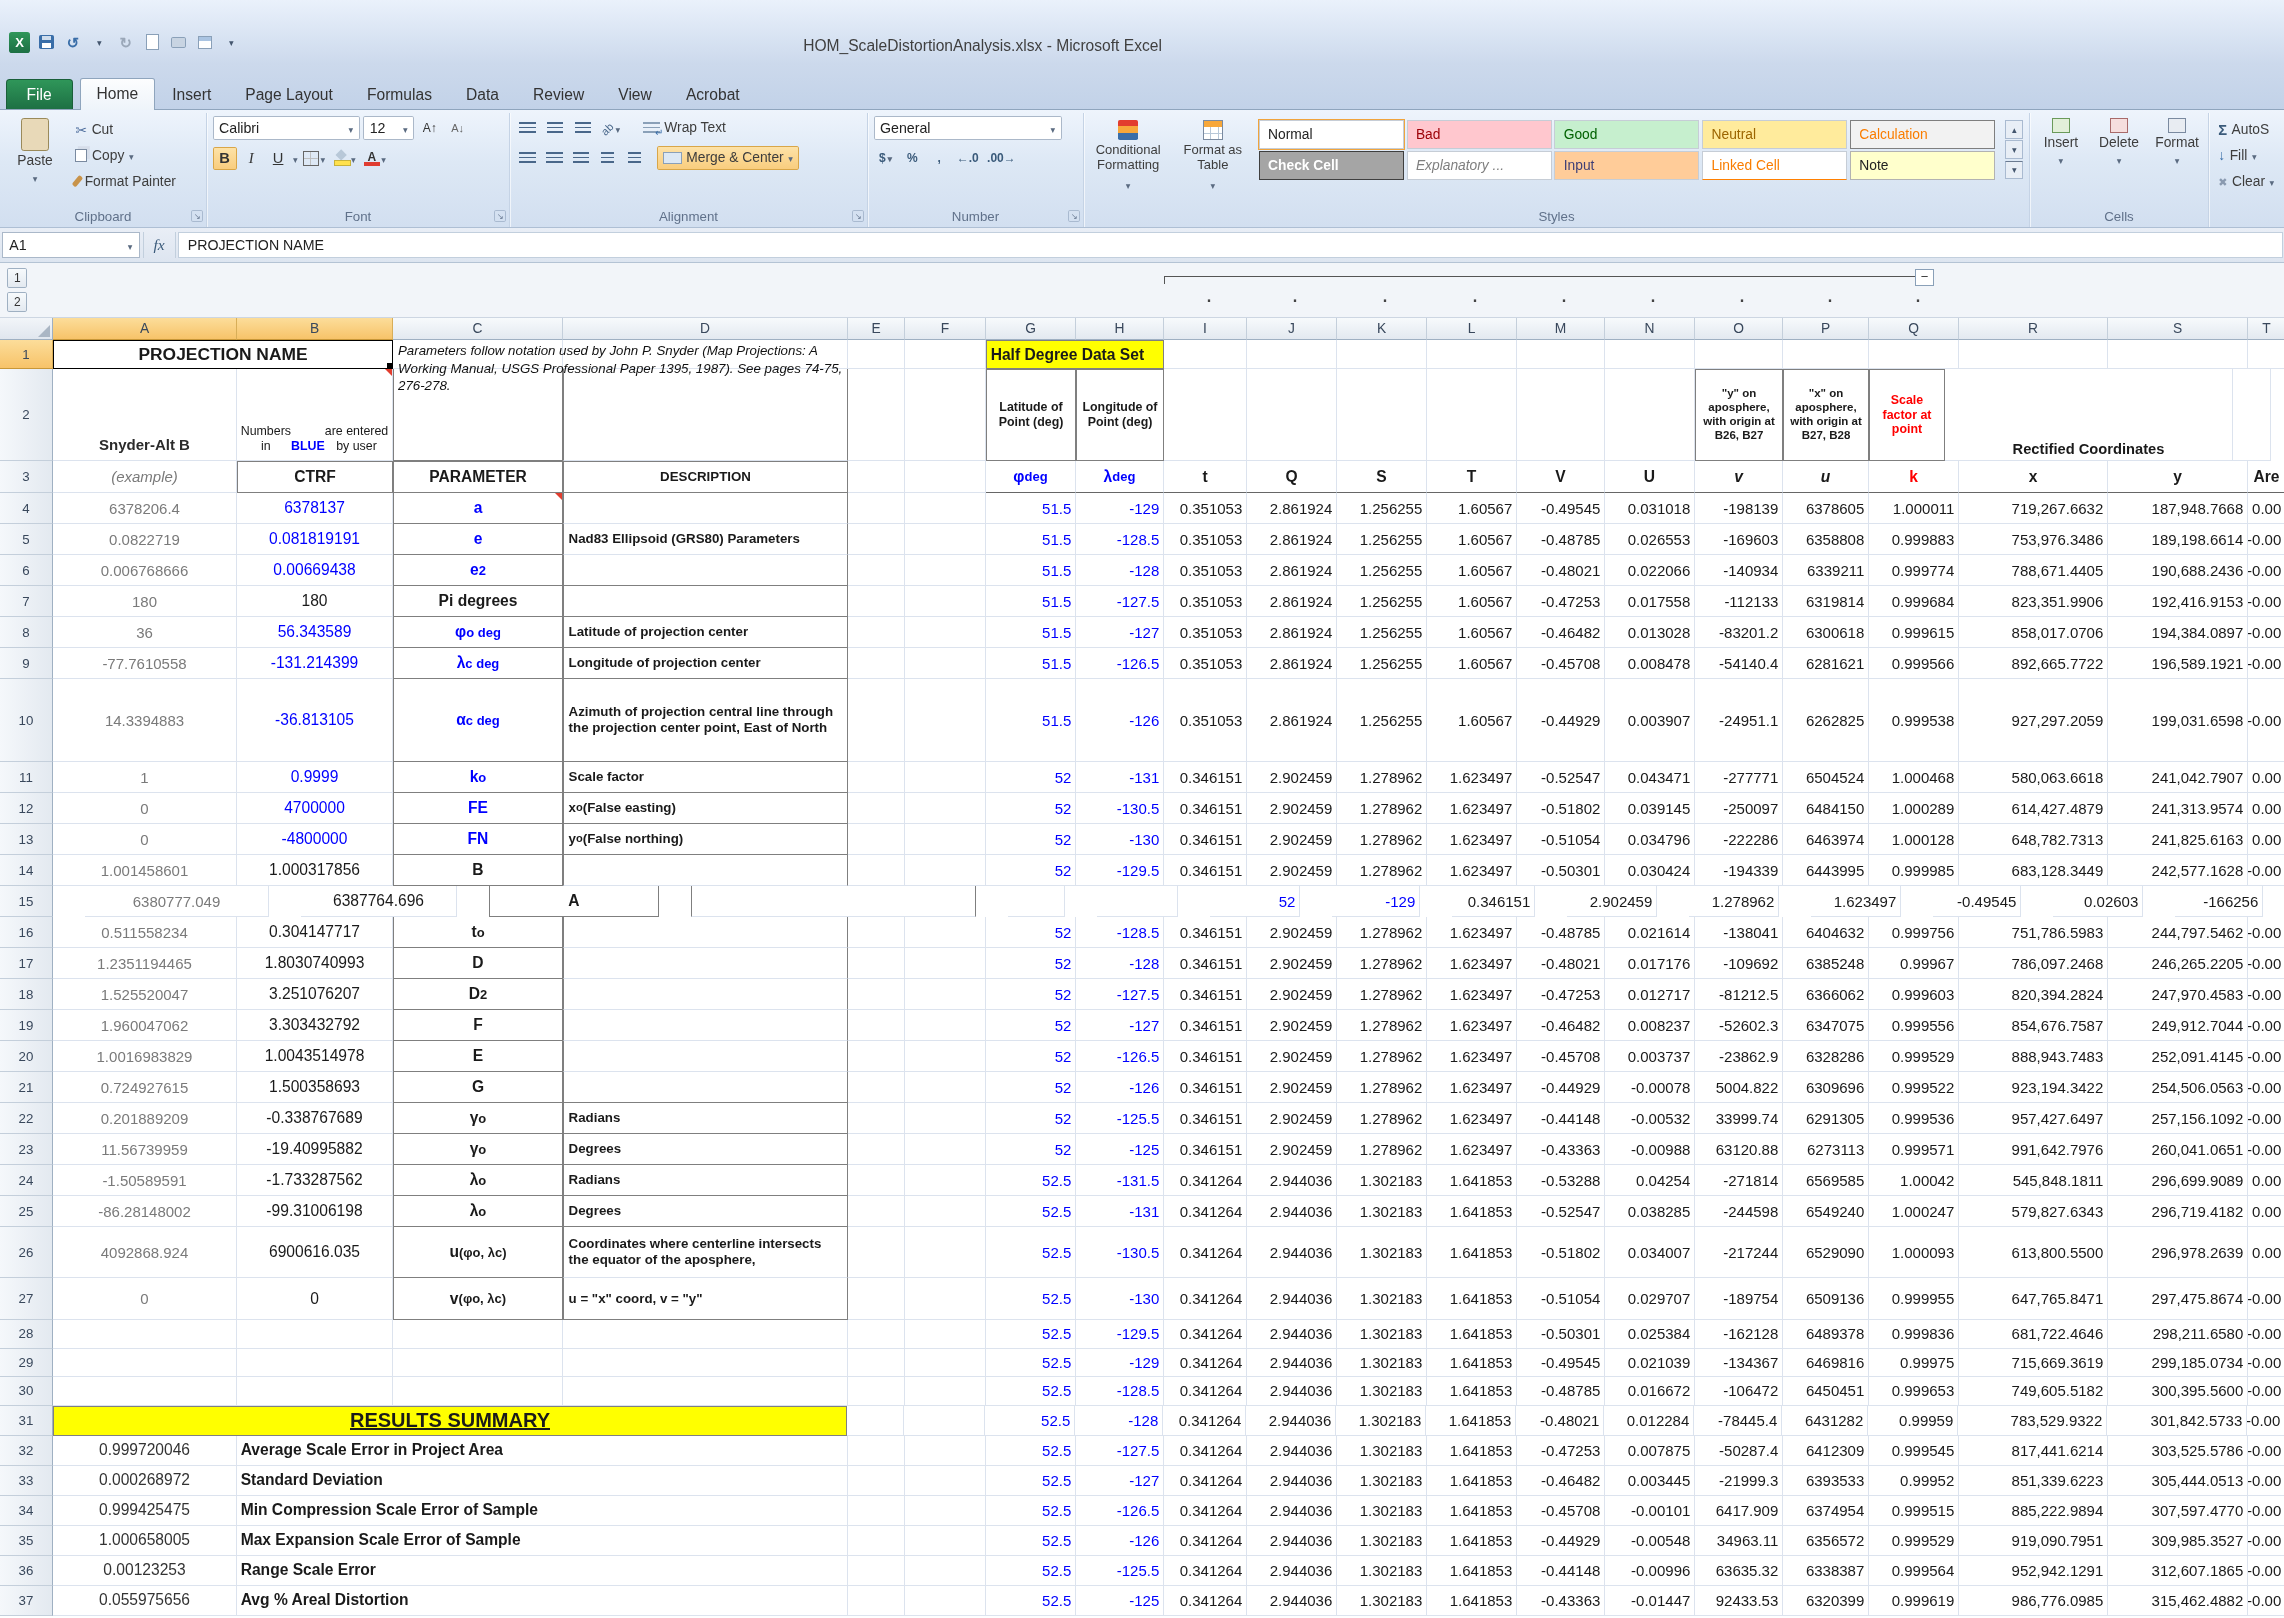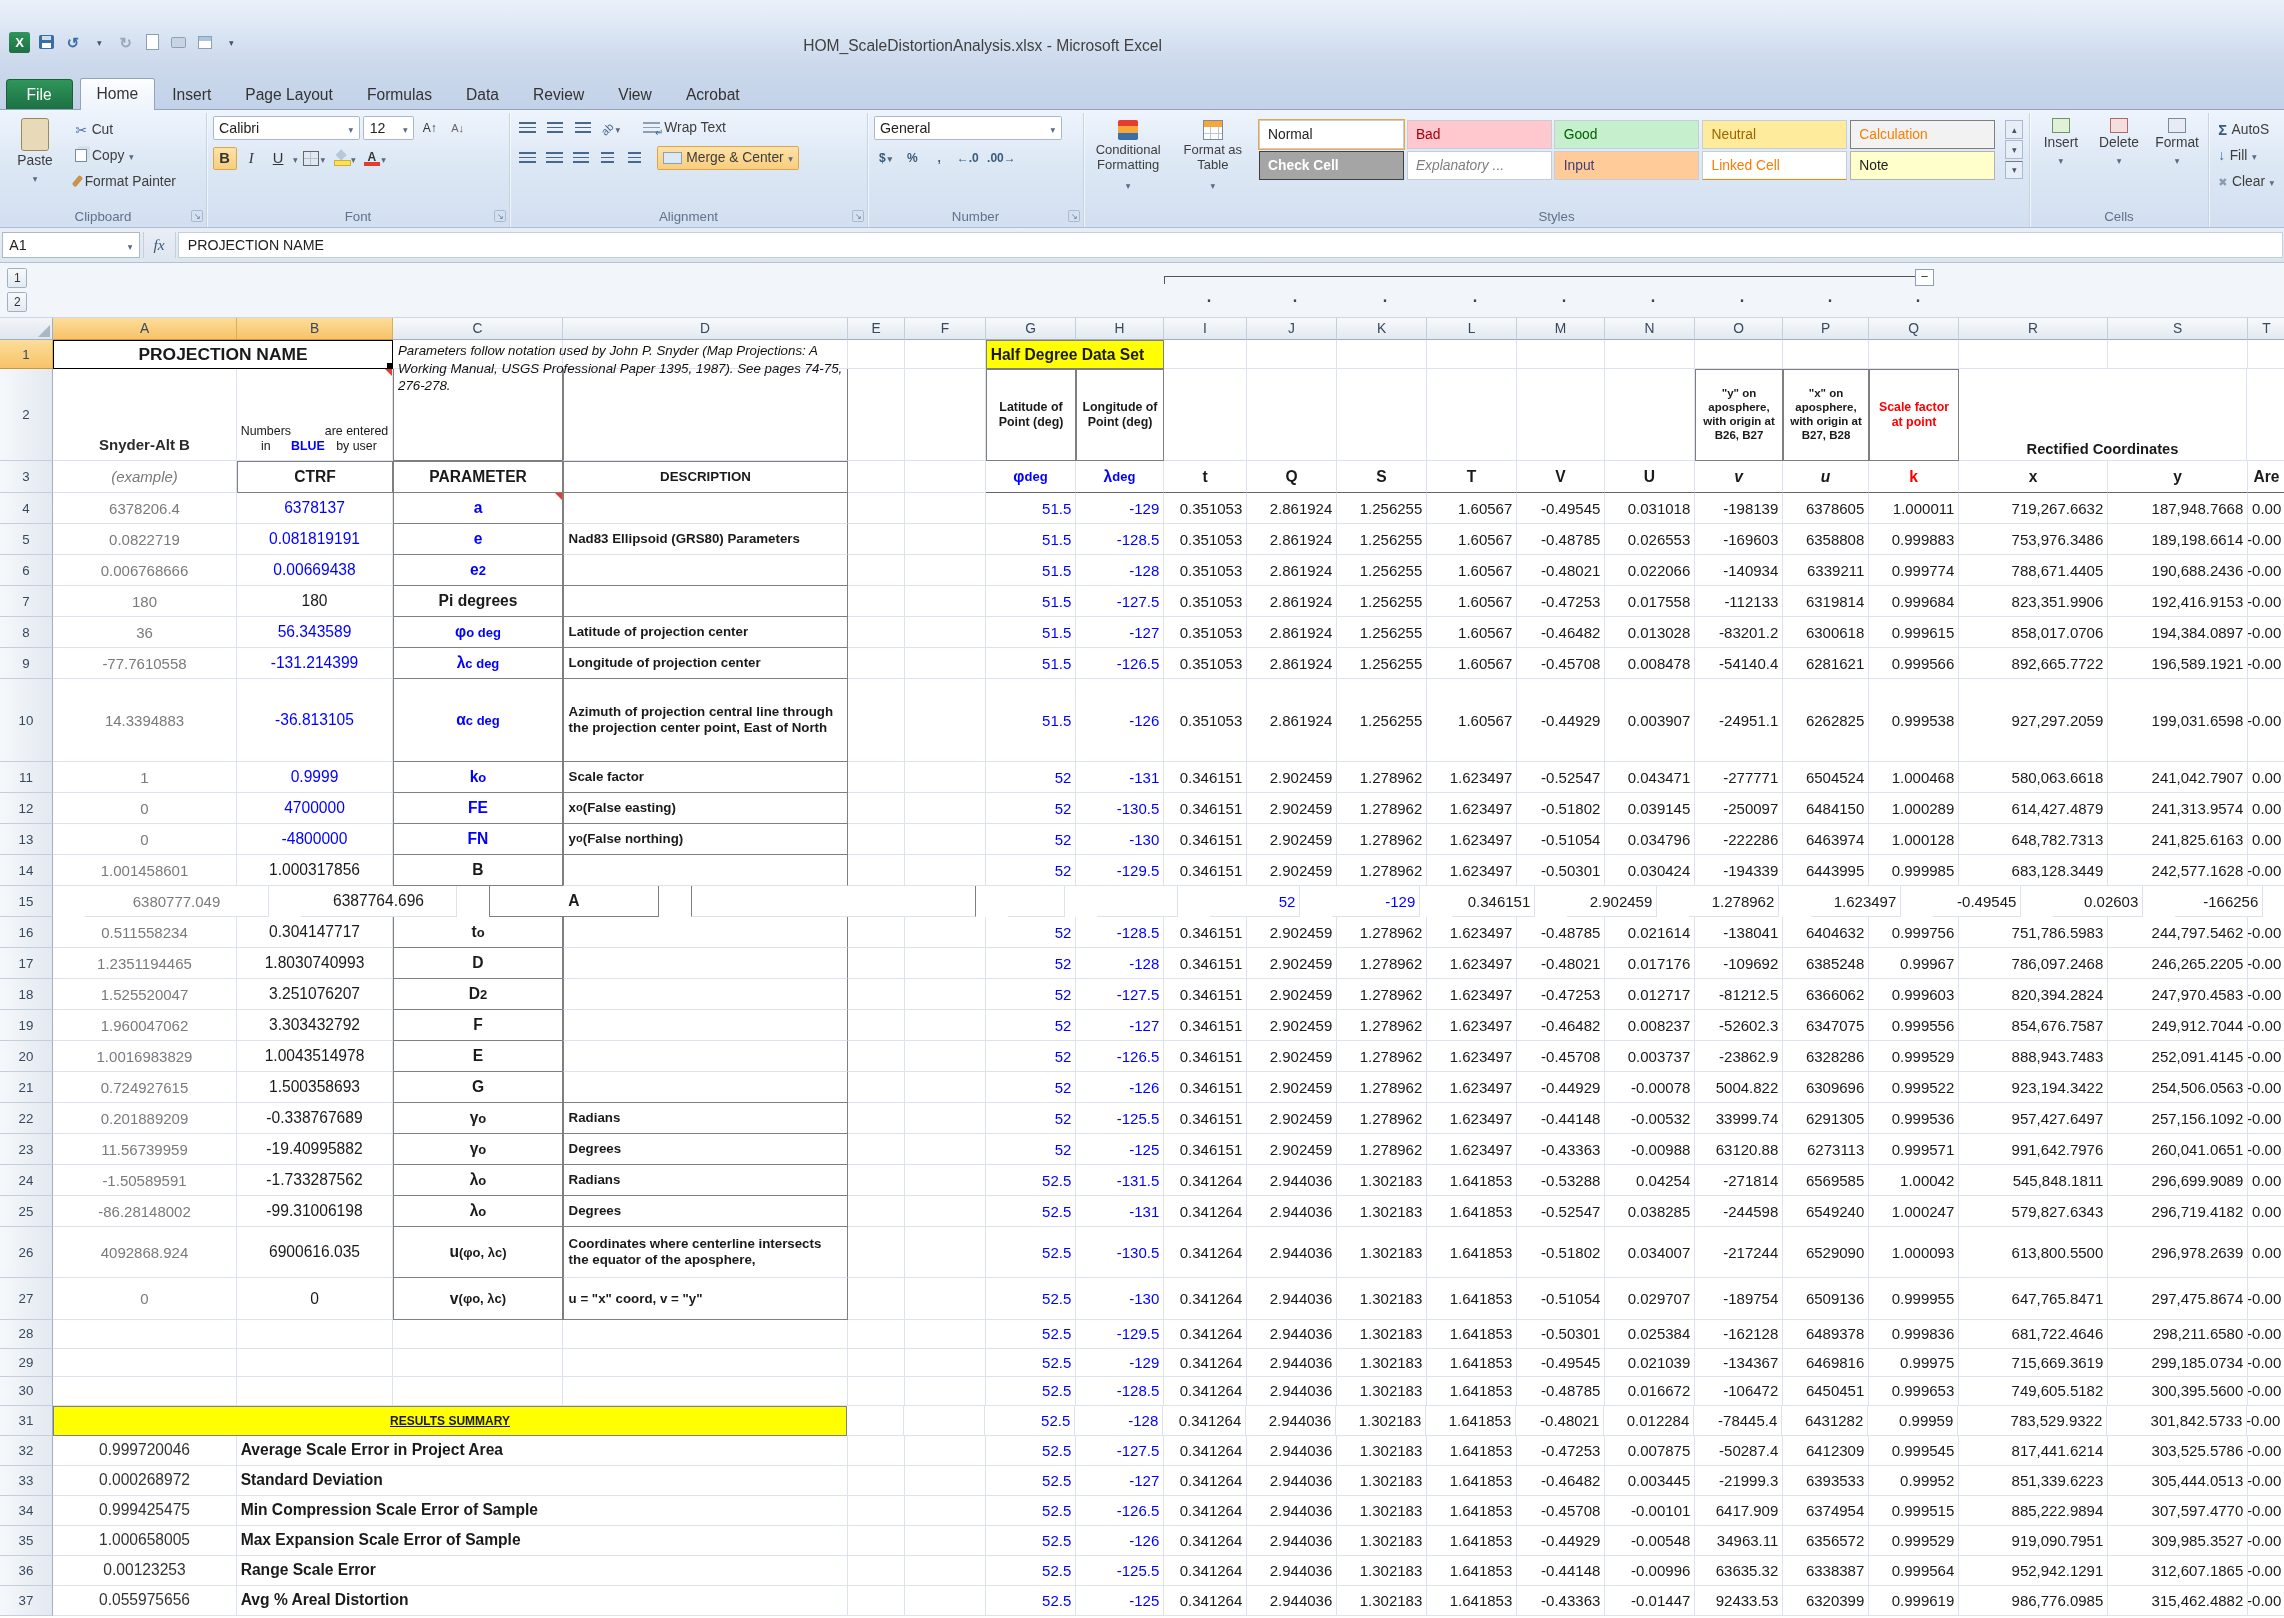--- a/index.html
+++ b/index.html
@@ -147,21 +147,21 @@
   .hdr2s b{color:#0000ff;}
   .bx{border:0.9px solid #7f7f7f;}
   .cbx{border-left:0.9px solid #7f7f7f;border-right:0.9px solid #7f7f7f;border-bottom:0.9px solid #7f7f7f;}
   .btop{border-top:0.9px solid #7f7f7f;}
   .dside{border-left:0.9px solid #7f7f7f;border-right:0.9px solid #7f7f7f;}
   .dbot2{border-bottom:0.9px solid #7f7f7f;}
   .dsc{font-size:13.3px;font-weight:bold;white-space:normal;line-height:1.18;padding:0.9px 4.6px;}
   .tl-cell{justify-content:center;font-weight:bold;font-size:17.4px;border:1.8px solid #000;z-index:3;}
   .tl-cell::after{content:"";position:absolute;right:0;bottom:0;width:5.5px;height:5.5px;background:#000;border-left:0.9px solid #fff;border-top:0.9px solid #fff;}
   .half{background:#ffff00;font-weight:bold;border:0.9px solid #808080;font-size:15.6px;justify-content:flex-start;}
-  .results-title{justify-content:center;font-weight:bold;text-decoration:underline;background:#ffff00;border:0.9px solid #808080;font-size:12px;}
+  .results-title{justify-content:center;font-weight:bold;text-decoration:underline;background:#ffff00;border:0.9px solid #808080;font-size:20px;}
   .results-label{font-weight:bold;font-size:15.6px;justify-content:flex-start;}
   .hdr2{justify-content:center;text-align:center;font-size:12.4px;white-space:normal;line-height:1.2;font-weight:bold;}
   .tiny{font-size:11.5px;}
   .hdr3{justify-content:center;font-weight:bold;border-bottom:0.9px solid #666;}
   .rectified{justify-content:center;align-items:flex-end;font-weight:bold;padding-bottom:2.8px;font-size:14.7px;}
   .comment::after{content:"";position:absolute;top:0;right:0;border-top:7.3px solid #e23d2e;border-left:7.3px solid transparent;}
   .note-ov{position:absolute;left:398px;top:24px;width:446px;font-style:italic;font-size:13.3px;line-height:1.32;color:#111;z-index:6;pointer-events:none;}
 </style>
 </head>
 <body>
@@ -516,21 +516,21 @@
           <div class="cell hdr2 bx" style="width: 90px;">Latitude of Point (deg)</div>
           <div class="cell hdr2 bx" style="width: 88px;">Longitude of Point (deg)</div>
           <div class="cell " style="width: 83px;"></div>
           <div class="cell " style="width: 90px;"></div>
           <div class="cell " style="width: 90px;"></div>
           <div class="cell " style="width: 90px;"></div>
           <div class="cell " style="width: 88px;"></div>
           <div class="cell " style="width: 90px;"></div>
           <div class="cell hdr2 bx tiny" style="width: 88px;">"y" on aposphere, with origin at B26, B27</div>
           <div class="cell hdr2 bx tiny" style="width: 86px;">"x" on aposphere, with origin at B27, B28</div>
-          <div class="cell hdr2 bx red" style="width: 90px;">Scale factor at point</div>
+          <div class="cell hdr2 bx red" style="width: 76px;">Scale factor at point</div>
           <div class="cell rectified" style="width: 288px;">Rectified Coordinates</div>
           <div class="cell " style="width: 38px;"></div>
         </div>
         <div class="sh-row" style="height: 32px;">
           <div class="rownum">3</div>
           <div class="cell c-center aval italic" style="width: 184px;">(example)</div>
           <div class="cell c-center bold bx" style="width: 156px;">CTRF</div>
           <div class="cell c-center bold cbx btop" style="width: 170px;">PARAMETER</div>
           <div class="cell c-center bold dsc dside btop dbot2" style="width: 285px;">DESCRIPTION</div>
           <div class="cell " style="width: 57px;"></div>

